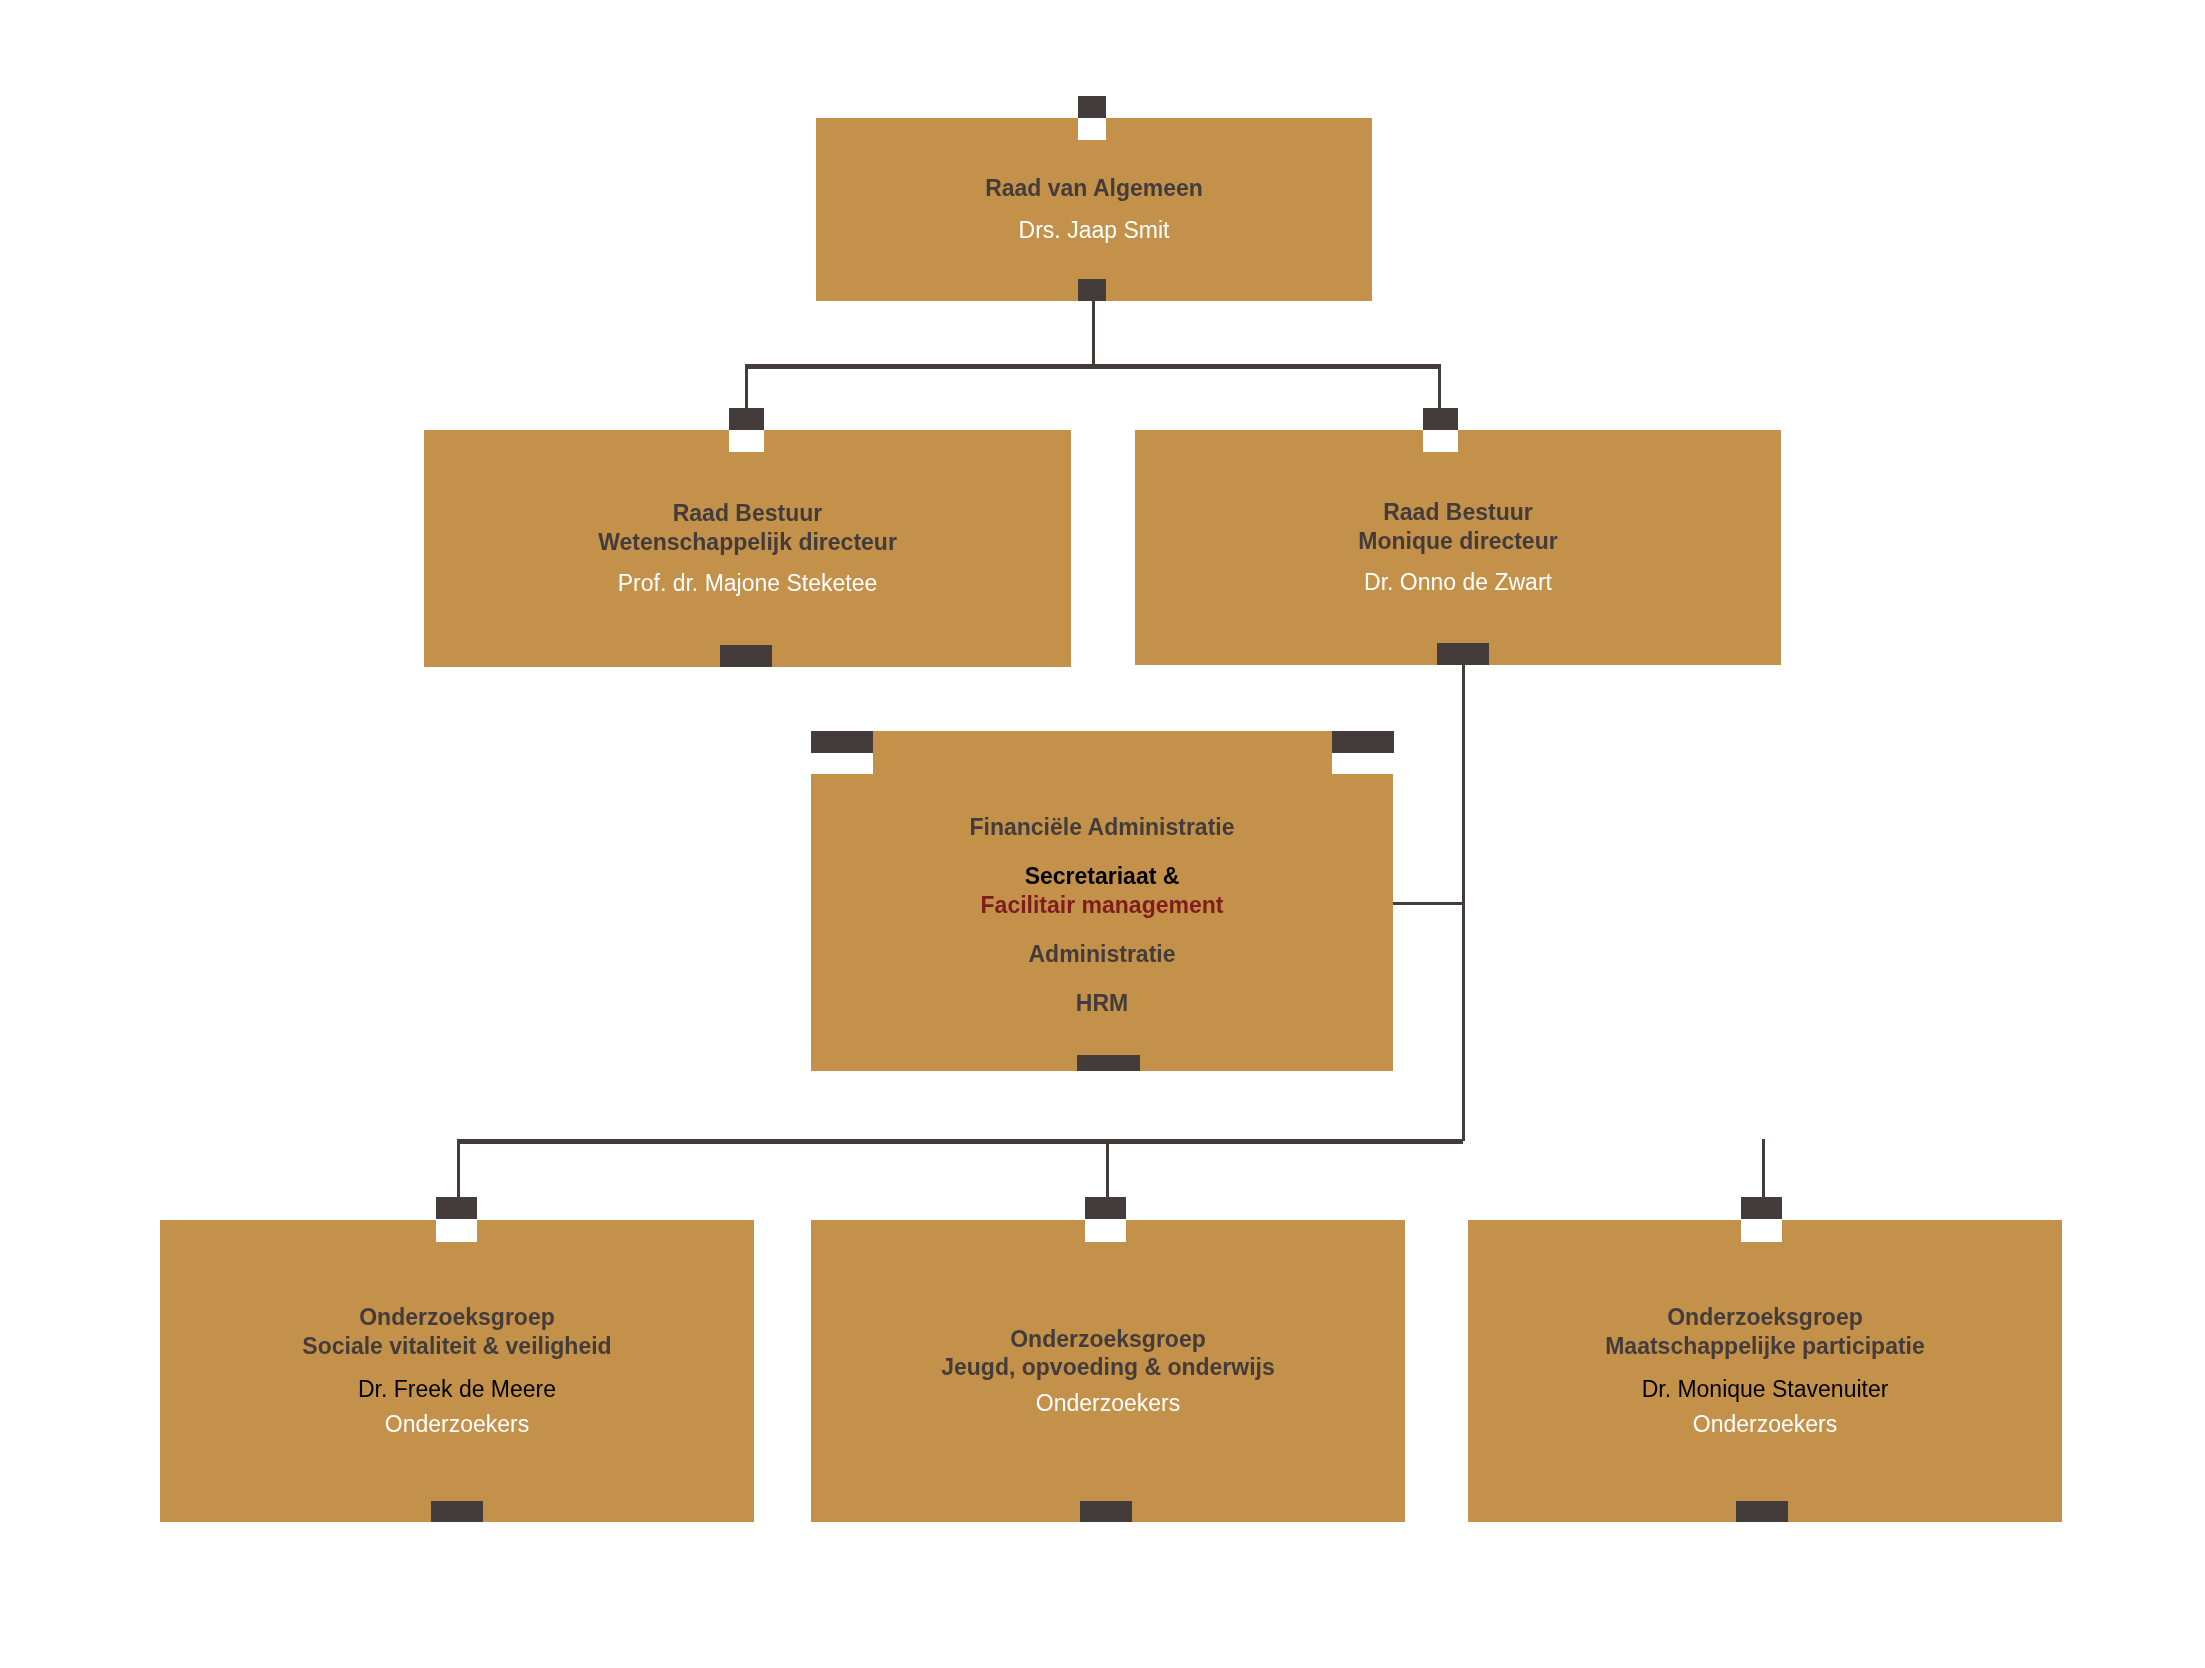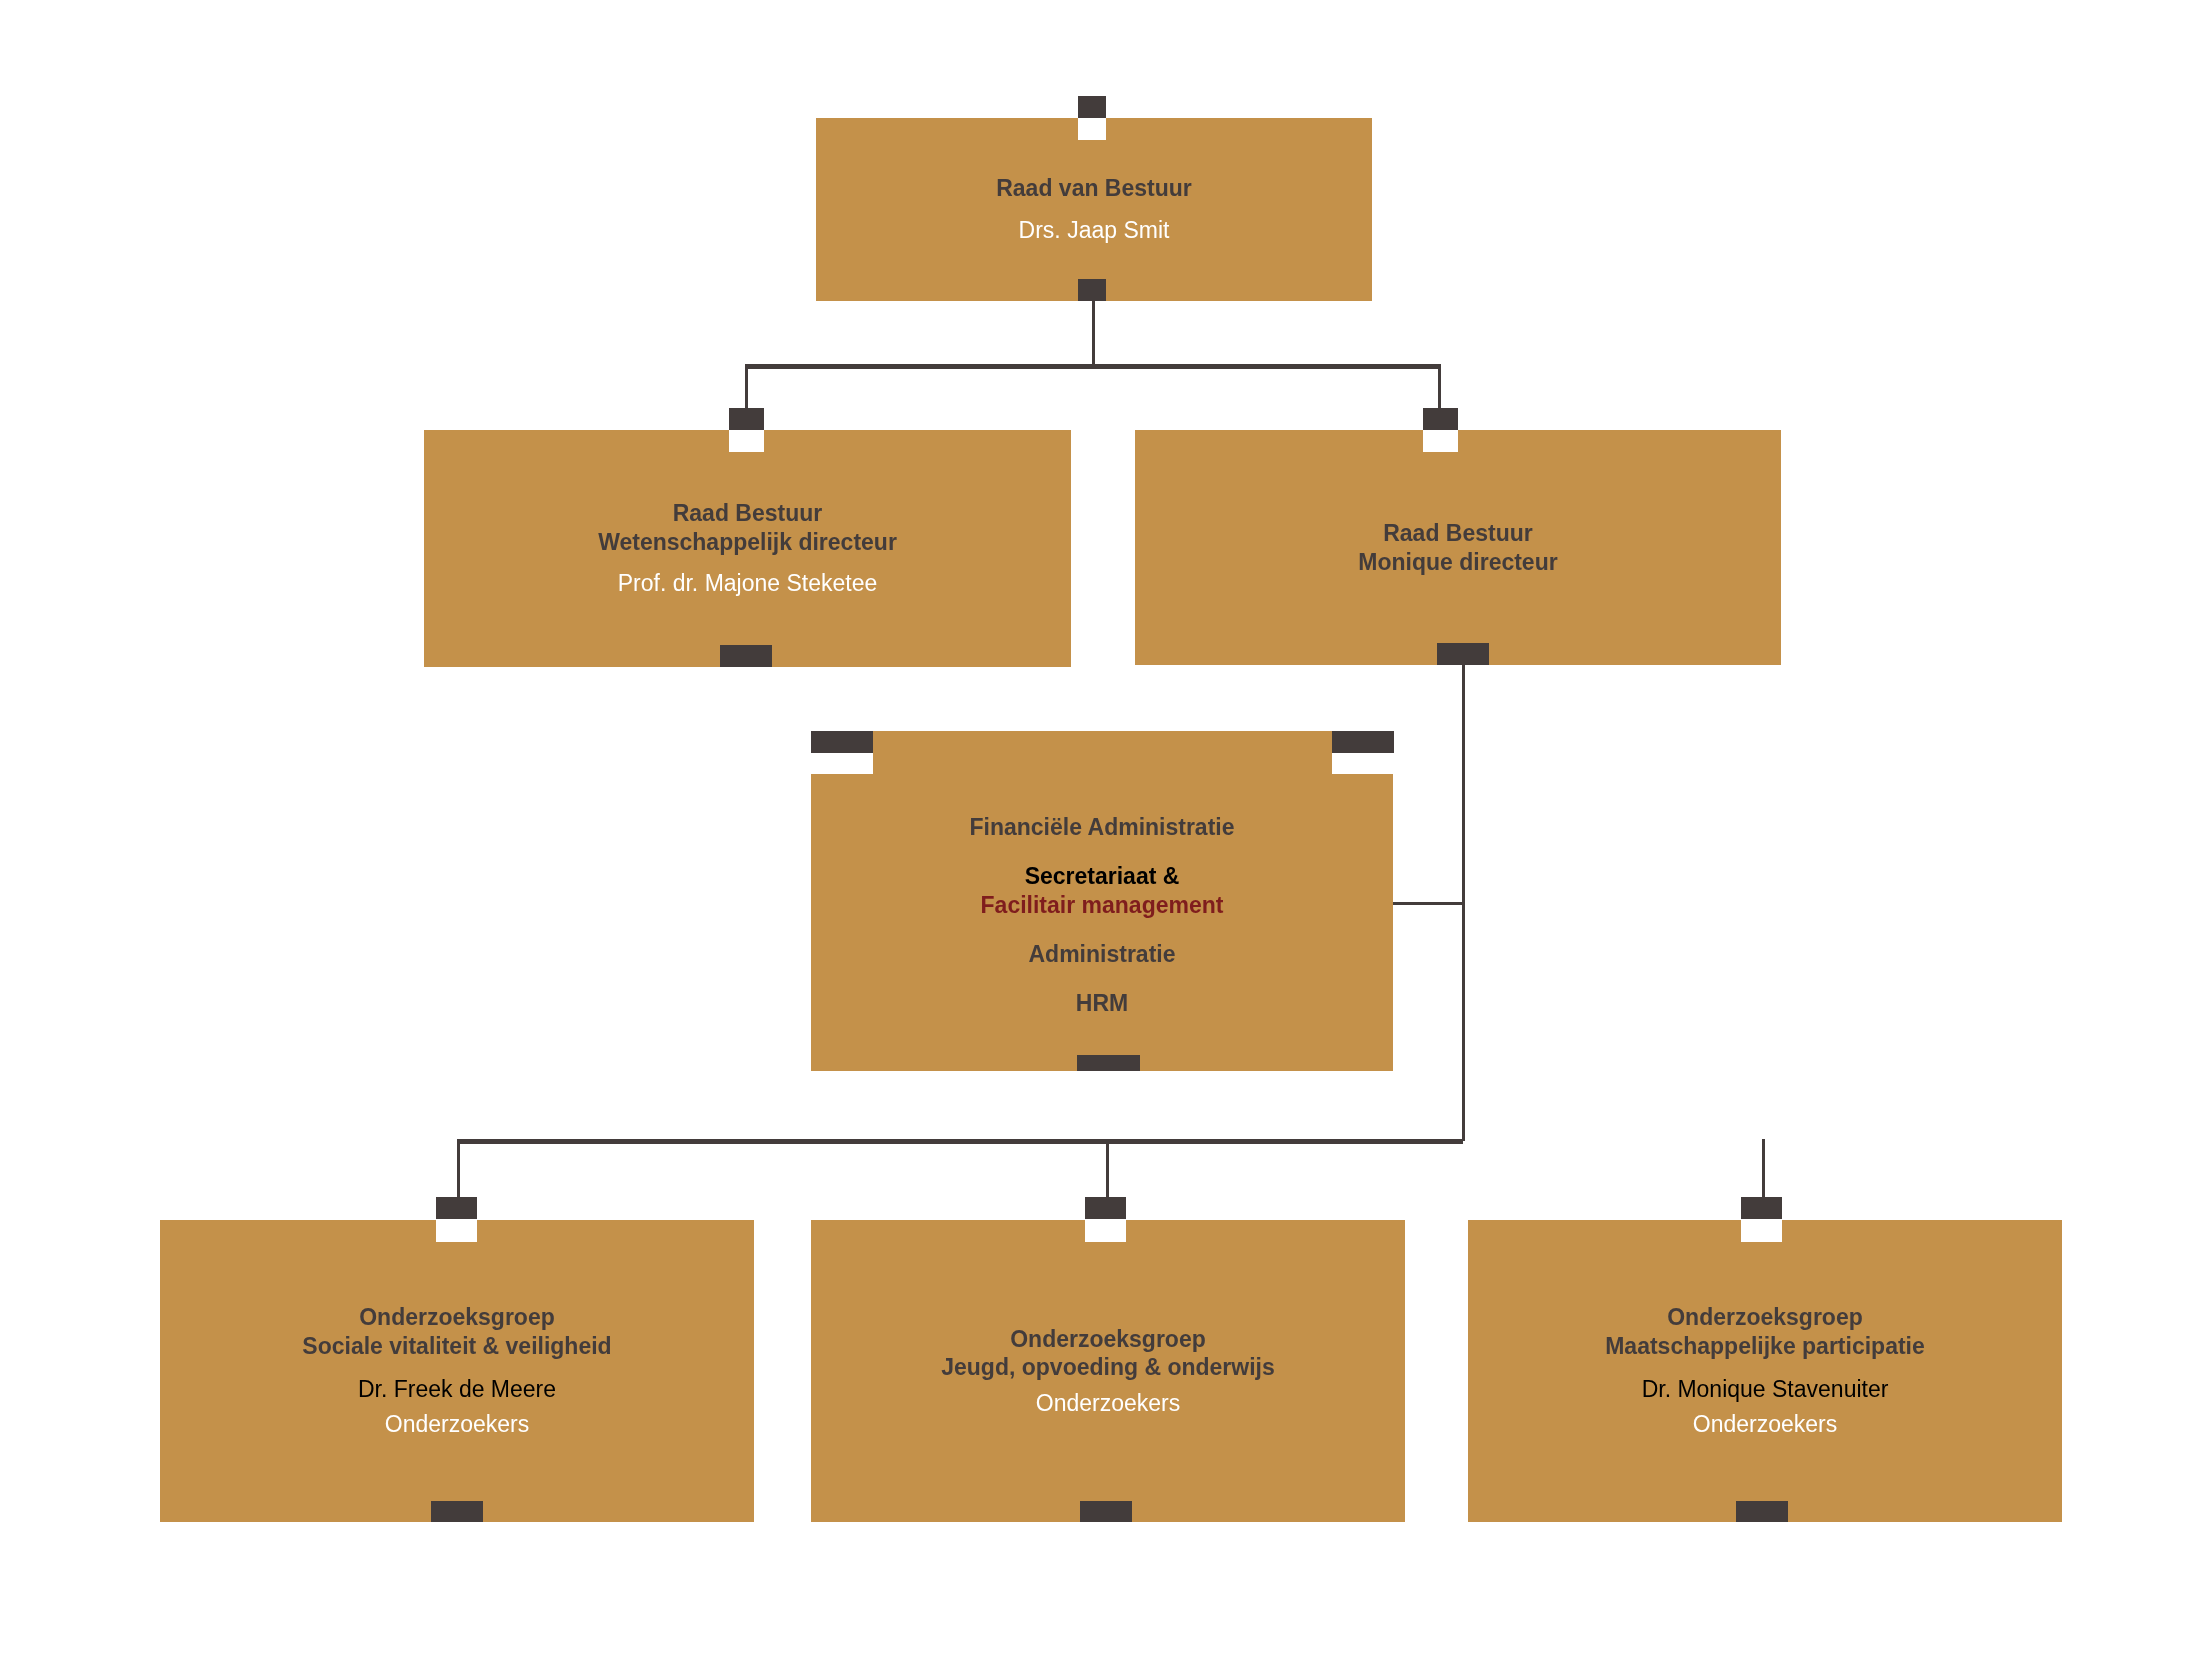--- a/index.html
+++ b/index.html
@@ -35,21 +35,21 @@
 
   <div class="hline-thin" style="left:1393px;top:902px;width:71px;"></div>
 
   <div class="hline" style="left:457px;top:1139px;width:1006px;"></div>
   <div class="vline" style="left:457px;top:1139px;height:60px;"></div>
   <div class="vline" style="left:1106px;top:1139px;height:60px;"></div>
   <div class="vline" style="left:1762px;top:1139px;height:60px;"></div>
 
   <div class="node" style="left:816px;top:118px;width:556px;height:183px;">
     <div class="lines">
-      <div class="ttl" style="font-size: 23px; color: rgb(67, 60, 59);">Raad van Bestuur</div>
+      <div class="ttl" style="font-size: 23px; color: rgb(67, 60, 59);">Raad van Algemeen</div>
       <div class="per" style="font-size: 23px; margin-top: 13.4px; color: rgb(255, 255, 255);">Drs. Jaap Smit</div>
     </div>
   </div>
   <div class="tab" style="left:1078px;top:96px;width:28px;height:22px;"></div>
   <div class="notch" style="left:1078px;top:118px;width:28px;height:22px;"></div>
   <div class="tab" style="left:1078px;top:279px;width:28px;height:22px;"></div>
 
   <div class="node" style="left:424px;top:430px;width:647px;height:237px;">
     <div class="lines">
       <div class="ttl" style="font-size: 23px; color: rgb(67, 60, 59);">Raad Bestuur</div>
@@ -58,20 +58,21 @@
     </div>
   </div>
   <div class="tab" style="left:729px;top:408px;width:35px;height:22px;"></div>
   <div class="notch" style="left:729px;top:430px;width:35px;height:22px;"></div>
   <div class="tab" style="left:720px;top:645px;width:52px;height:22px;"></div>
 
   <div class="node" style="left:1135px;top:430px;width:646px;height:235px;">
     <div class="lines">
       <div class="ttl" style="font-size: 23px; color: rgb(67, 60, 59);">Raad Bestuur</div>
       <div class="ttl" style="font-size: 23px; color: rgb(67, 60, 59);">Monique directeur</div>
+      <div class="per" style="font-size: 23px; margin-top: 13.4px; color: rgb(255, 255, 255);">Dr. Onno de Zwart</div>
     </div>
   </div>
   <div class="tab" style="left:1423px;top:408px;width:35px;height:22px;"></div>
   <div class="notch" style="left:1423px;top:430px;width:35px;height:22px;"></div>
   <div class="tab" style="left:1437px;top:643px;width:52px;height:22px;"></div>
 
   <div class="node" style="left:811px;top:731px;width:582px;height:340px;padding-top:29px;">
     <div class="lines">
       <div class="ttl" style="font-size: 23px; color: rgb(67, 60, 59);">Financiële Administratie</div>
       <div class="ttl" style="font-size: 23px; margin-top: 20.7px; color: #000000;">Secretariaat &amp;</div>

